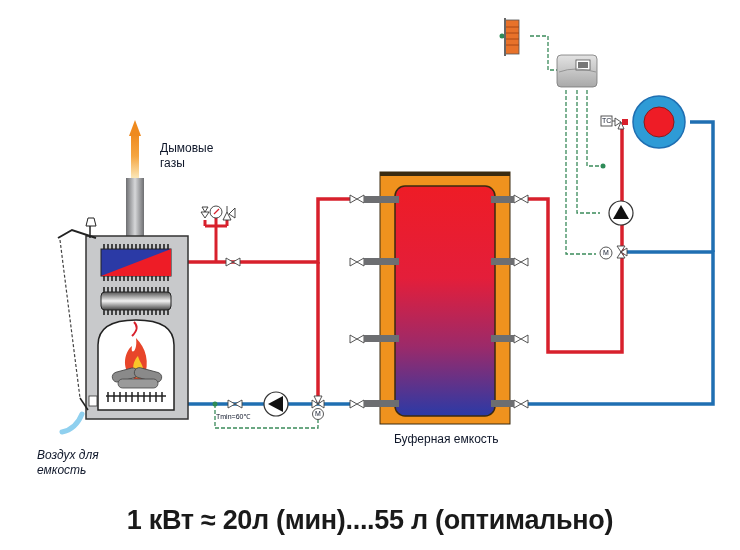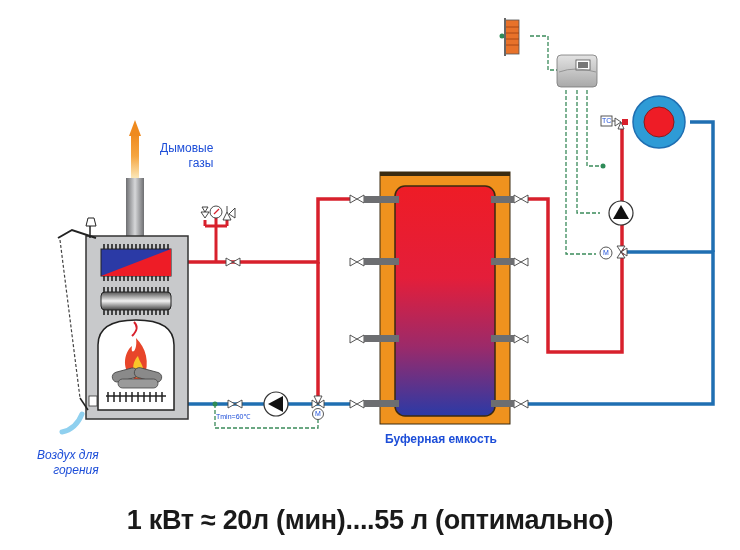--- a/index.html
+++ b/index.html
@@ -1,18 +1,18 @@
 <!DOCTYPE html>
 <html><head>
 <meta charset="utf-8">
 <style>
   html,body{margin:0;padding:0;background:#ffffff;}
   body{width:740px;height:550px;position:relative;overflow:hidden;font-family:"Liberation Sans",sans-serif;}
   svg{position:absolute;left:0;top:0;}
-  .lbl{position:absolute;font-family:"Liberation Sans",sans-serif;color:#1d4ed8;font-size:12px;line-height:15px;text-align:right;}
+  .lbl{position:absolute;font-family:"Liberation Sans",sans-serif;color:#0f172a;font-size:12px;line-height:15px;}
   .formula{position:absolute;left:0;width:740px;top:505px;text-align:center;font-family:"Liberation Sans",sans-serif;font-weight:bold;font-size:27px;color:#1a1a1a;letter-spacing:-0.3px;}
 </style>
 </head>
 <body>
 
 <svg width="740" height="550" viewBox="0 0 740 550">
   <defs>
     <linearGradient id="tankGrad" x1="0" y1="0" x2="0" y2="1">
       <stop offset="0" stop-color="#ee1c26"></stop>
       <stop offset="0.4" stop-color="#e41e3a"></stop>
@@ -201,21 +201,21 @@
     <circle cx="659" cy="122" r="15" fill="#ee1c26" stroke="#8a1a1a" stroke-width="1"></circle>
   </g>
 </svg>
 
 <div class="lbl" style="left:160px;top:141px;">
   <div>Дымовые</div>
   <div>газы</div>
 </div>
 <div class="lbl" style="left:37px;top:448px;font-style:italic;">
   <div>Воздух для</div>
-  <div>горения</div>
+  <div>емкость</div>
 </div>
-<div class="lbl" style="left:385px;top:432px;font-weight:bold;">Буферная емкость</div>
+<div class="lbl" style="left:394px;top:432px;">Буферная емкость</div>
 <div class="lbl" style="left:216px;top:413px;font-size:7px;line-height:8px;">Tmin=60℃</div>
 <div class="lbl" style="left:602px;top:117px;font-size:7px;line-height:8px;">TC</div>
 <div class="lbl" style="left:315px;top:410px;font-size:7px;line-height:8px;">M</div>
 <div class="lbl" style="left:603px;top:249px;font-size:7px;line-height:8px;">M</div>
 
 <div class="formula">1 кВт ≈ 20л (мин)....55 л (оптимально)</div>
 
 </body></html>

